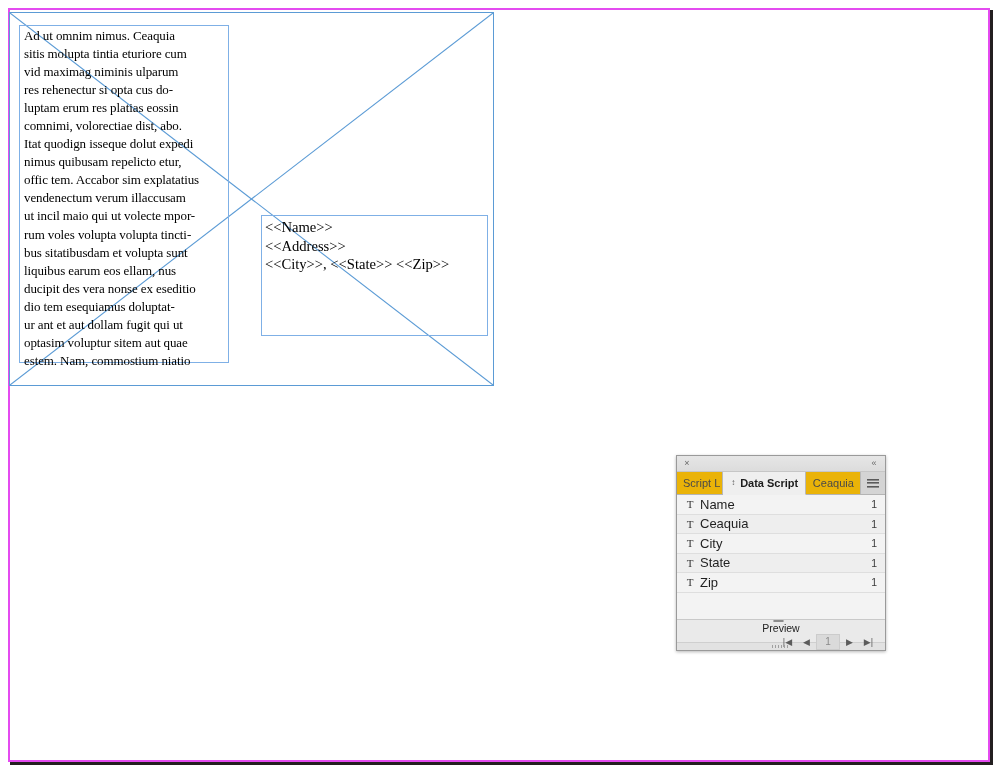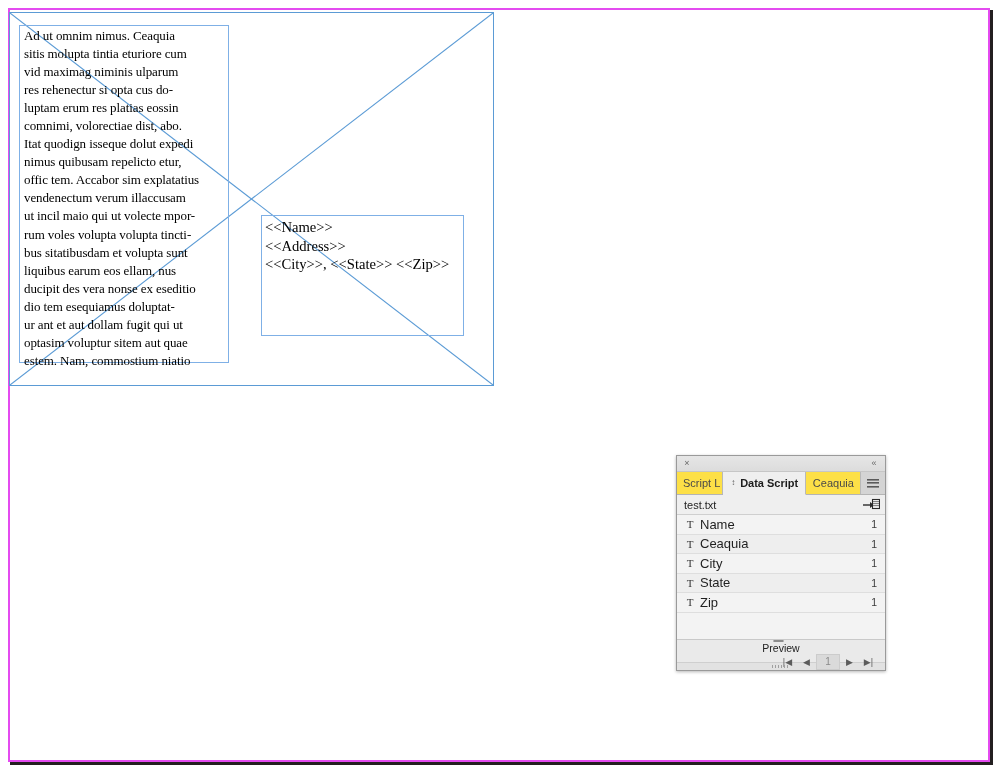--- a/index.html
+++ b/index.html
@@ -78,21 +78,21 @@
     line-height: 18.05px;
     color: #000000;
     white-space: pre-line;
     letter-spacing: -0.1px;
   }
 
   
   #merge-frame {
     position: absolute;
     left: 261px; top: 215px;
-    width: 203px; height: 121px;
+    width: 227px; height: 121px;
     box-sizing: border-box;
     border: 1px solid #7fb0e6;
   }
   #merge-frame .frame-text {
     position: absolute;
     left: 3px; top: 2px;
     width: 196px;
     font-family: "Liberation Serif", "DejaVu Serif", serif;
     font-size: 14.6px;
     line-height: 18.5px;
@@ -149,21 +149,21 @@
     position: relative;
   }
   .panel-tab {
     display: flex;
     align-items: center;
     justify-content: center;
     padding: 0 7px;
     font-size: 11px;
     color: #4a4a4a;
     border-right: 1px solid #b8b8b8;
-    background: #fde047;
+    background: #eab308;
     white-space: nowrap;
     overflow: hidden;
     cursor: pointer;
     box-sizing: border-box;
   }
   .panel-tab.truncated { width: 47px; justify-content: flex-start; padding-left: 6px;}
   .panel-tab.active {
     background: #efefef;
     color: #1d1d1d;
     font-weight: bold;
@@ -365,33 +365,20 @@
       <span>Data Script</span>
     </div>
     <div class="panel-tab">
       <span>Ceaquia</span>
     </div>
     <div class="panel-menu-btn">
       <span class="hamburger"></span>
     </div>
   </div>
 
-  <div class="source-row">
-    <span class="source-name">test.txt</span>
-    <span class="source-update-icon">
-      <svg width="17" height="13" viewBox="0 0 17 13">
-        <line x1="0" y1="7" x2="8" y2="7" stroke="#2b2b2b" stroke-width="1.4"></line>
-        <polygon points="7,4 11,7 7,10" fill="#2b2b2b"></polygon>
-        <rect x="9.5" y="1.5" width="7" height="9" fill="#f3f3f3" stroke="#2b2b2b" stroke-width="1.1"></rect>
-        <line x1="10" y1="3.6" x2="16" y2="3.6" stroke="#6a6a6a" stroke-width="0.9"></line>
-        <line x1="10" y1="5.6" x2="16" y2="5.6" stroke="#6a6a6a" stroke-width="0.9"></line>
-        <line x1="10" y1="7.6" x2="16" y2="7.6" stroke="#6a6a6a" stroke-width="0.9"></line>
-      </svg>
-    </span>
-  </div>
 
   <div class="field-list">
     <div class="field-row">
       <span class="field-type-icon">T</span>
       <span class="field-name">Name</span>
       <span class="field-count">1</span>
     </div>
     <div class="field-row">
       <span class="field-type-icon">T</span>
       <span class="field-name">Ceaquia</span>

